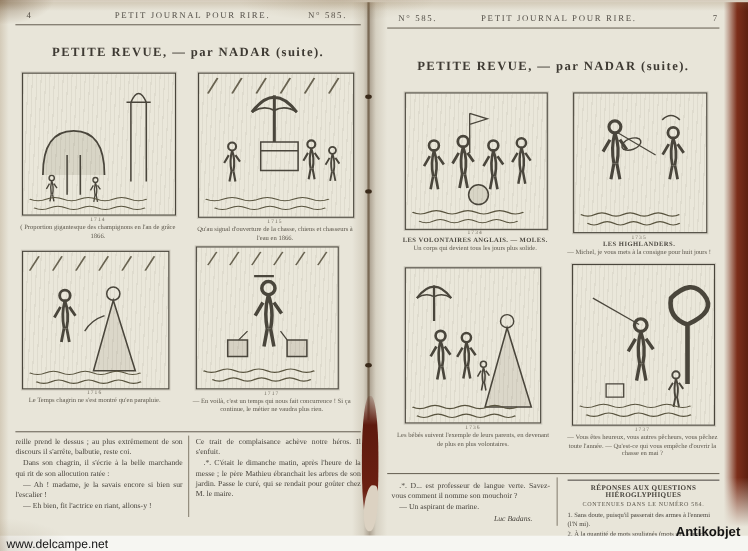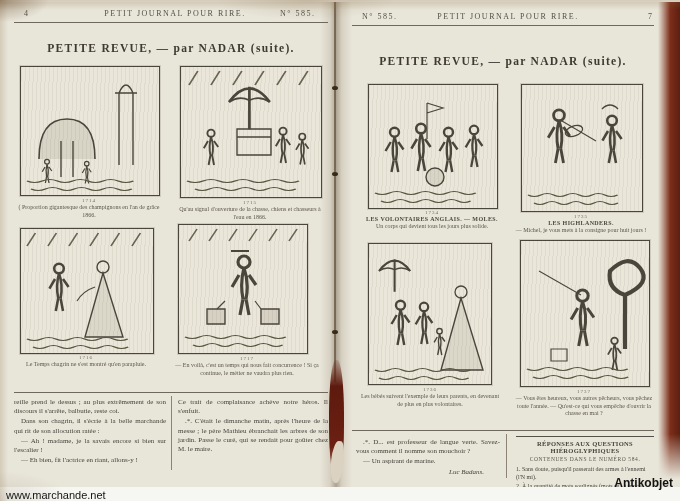--- a/index.html
+++ b/index.html
@@ -255,15 +255,15 @@
   <div class="tear"></div>
   <div class="stitch" style="top:86px"></div>
   <div class="stitch" style="top:172px"></div>
   <div class="stitch" style="top:330px"></div>
   <div class="right-band"></div>
   <div class="right-band-fade"></div>
   <div class="white-strip"></div>
   <div class="topline"></div>
   <div class="vignette"></div>
 
-  <div class="wm left">www.marchande.net</div>
+  <div class="wm left">www.delcampe.net</div>
   <div class="wm right">Antikobjet</div>
 </div>
 
 </body></html>

